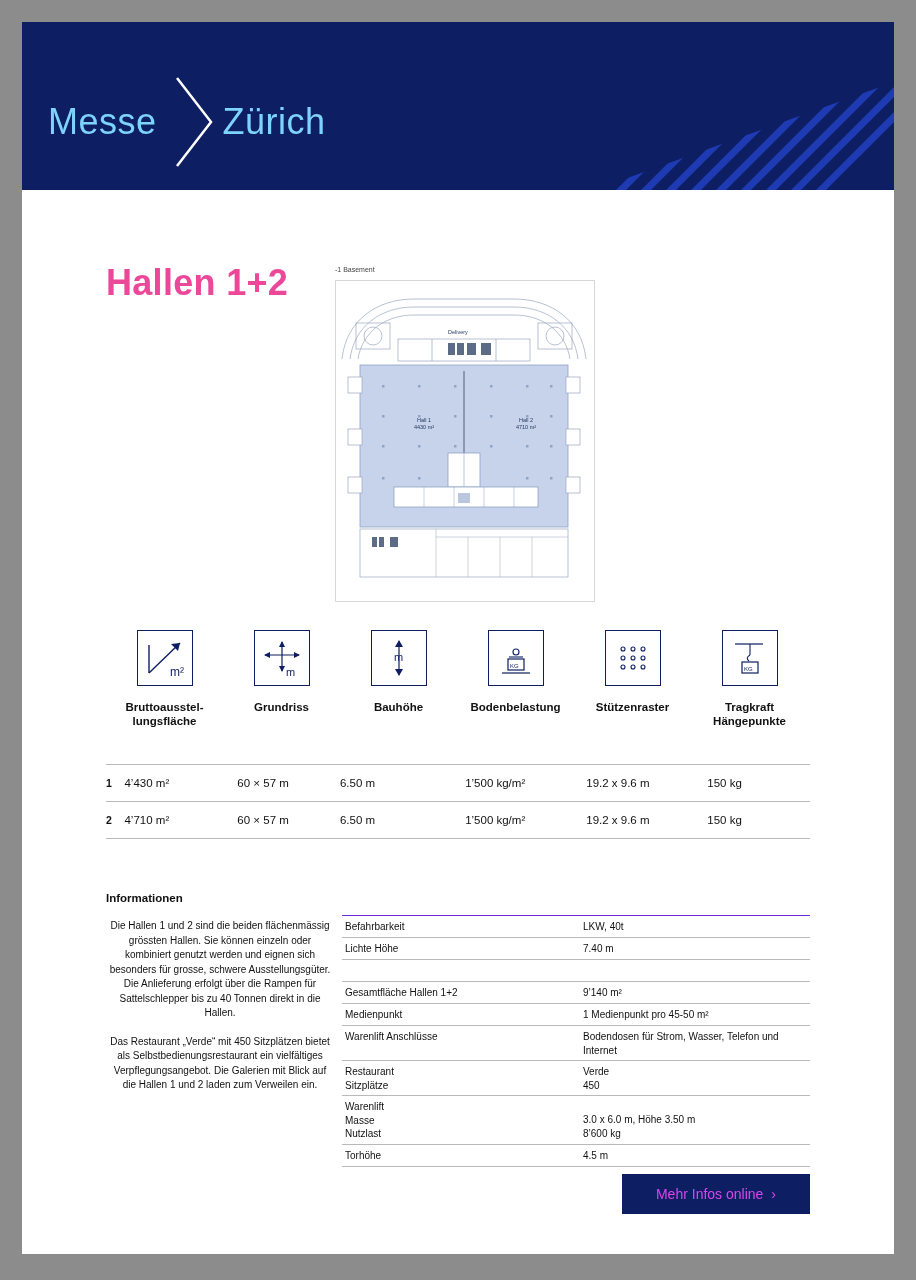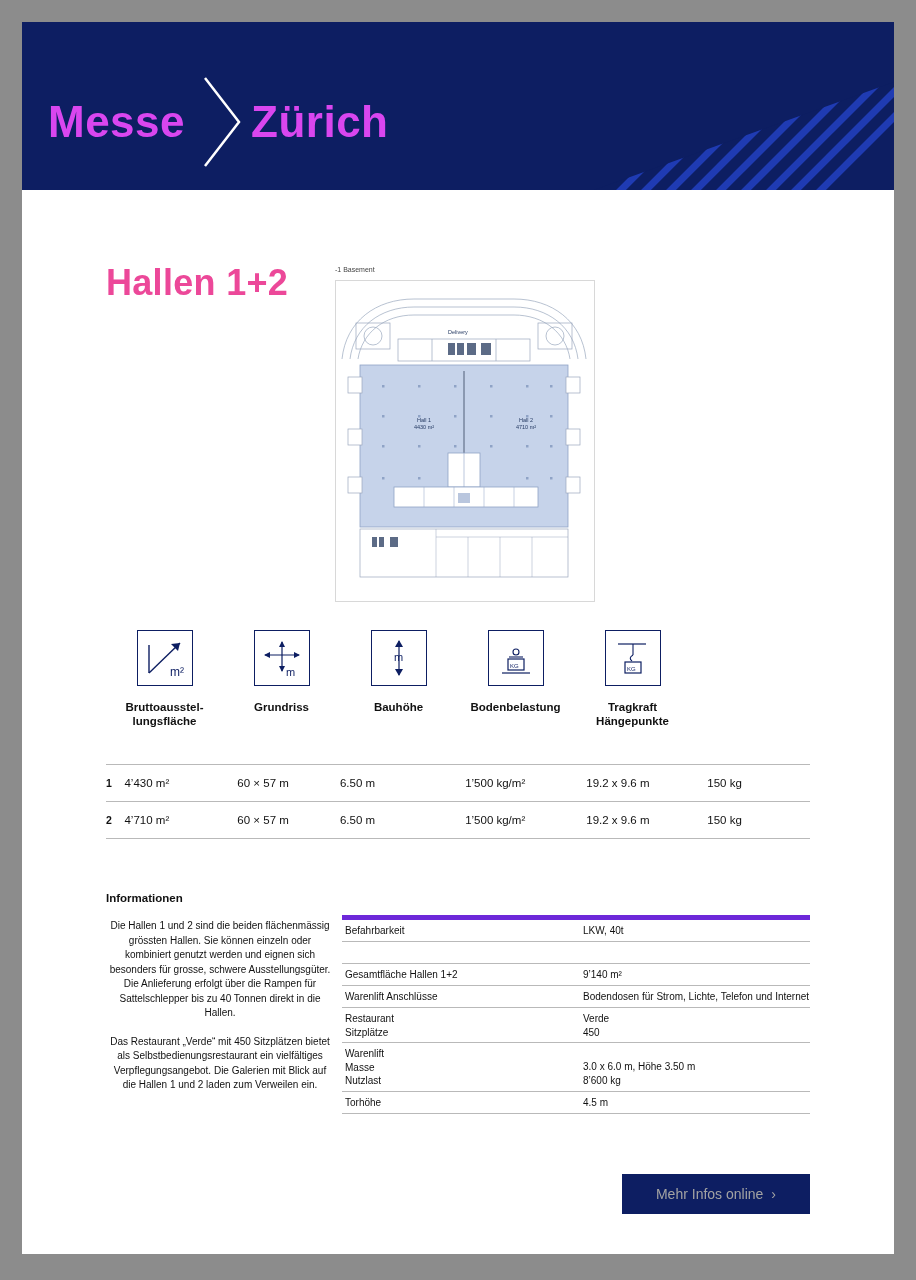--- a/index.html
+++ b/index.html
@@ -39,24 +39,24 @@
     overflow: hidden;
   }
   .logo {
     position: absolute;
     left: 26px;
     top: 52px;
     display: flex;
     align-items: center;
   }
   .logo-text {
-    color: #d946ef;
-    font-size: 44px;
+    color: #7dd3fc;
+    font-size: 36px;
     letter-spacing: 0.5px;
-    font-weight: 700;
+    font-weight: 400;
   }
   .logo-mark {
     width: 46px;
     height: 96px;
     margin: 0 6px 0 14px;
     position: relative;
   }
   
   .title {
     position: absolute;
@@ -173,21 +173,21 @@
     position: absolute;
     left: 320px;
     top: 893px;
     width: 468px;
   }
   .kv-row {
     display: flex;
     border-bottom: 1px solid #b9b9b9;
     min-height: 21px;
   }
-  .kv-row:first-child { border-top: 5px solid #6d28d9; }
+  .kv-row:first-child { border-top: 1px solid #6d28d9; }
   .kv-k {
     width: 232px;
     font-size: 10px;
     color: #111;
     padding: 4px 0 3px 3px;
     line-height: 1.35;
     box-sizing: border-box;
   }
   .kv-v {
     width: 236px;
@@ -200,21 +200,21 @@
   }
   .kv-sub { font-weight: normal; }
   
   .cta {
     position: absolute;
     left: 600px;
     top: 1152px;
     width: 188px;
     height: 40px;
     background: #0d1e62;
-    color: #a3a3a3;
+    color: #d946ef;
     font-size: 14px;
     display: flex;
     align-items: center;
     justify-content: center;
     gap: 8px;
     cursor: pointer;
   }
 </style>
 </head>
 <body>
@@ -405,20 +405,38 @@
           <rect x="19" y="28" width="16" height="11" fill="none" stroke="#0d1e62" stroke-width="1.2"></rect>
           <text x="21" y="36.5" font-size="6" font-family="Liberation Sans" fill="#0d1e62">KG</text>
           <circle cx="27" cy="21" r="3" fill="none" stroke="#0d1e62" stroke-width="1.1"></circle>
           <line x1="20" y1="26" x2="34" y2="26" stroke="#0d1e62" stroke-width="1.1"></line>
           <line x1="13" y1="42" x2="41" y2="42" stroke="#0d1e62" stroke-width="1.2"></line>
         </svg>
       </div>
       <div class="icon-caption">Bodenbelastung</div>
     </div>
 
+    <div class="icon-col">
+      <div class="icon-box">
+        <svg width="54" height="54" viewBox="0 0 54 54">
+          <g fill="none" stroke="#0d1e62" stroke-width="1.1">
+            <circle cx="17" cy="18" r="2"></circle>
+              <circle cx="27" cy="18" r="2"></circle>
+              <circle cx="37" cy="18" r="2"></circle>
+            <circle cx="17" cy="27" r="2"></circle>
+              <circle cx="27" cy="27" r="2"></circle>
+              <circle cx="37" cy="27" r="2"></circle>
+            <circle cx="17" cy="36" r="2"></circle>
+              <circle cx="27" cy="36" r="2"></circle>
+              <circle cx="37" cy="36" r="2"></circle>
+          </g>
+        </svg>
+      </div>
+      <div class="icon-caption">Stützenraster</div>
+    </div>
 
     <div class="icon-col">
       <div class="icon-box">
         <svg width="54" height="54" viewBox="0 0 54 54">
           <line x1="12" y1="13" x2="40" y2="13" stroke="#0d1e62" stroke-width="1.2"></line>
           <line x1="27" y1="13" x2="27" y2="24" stroke="#0d1e62" stroke-width="1.1"></line>
           <path d="M27 24 q -5 3 -1 6" fill="none" stroke="#0d1e62" stroke-width="1.1"></path>
           <rect x="19" y="31" width="16" height="11" fill="none" stroke="#0d1e62" stroke-width="1.2"></rect>
           <text x="21" y="39.5" font-size="6" font-family="Liberation Sans" fill="#0d1e62">KG</text>
         </svg>
@@ -456,28 +474,36 @@
     <p>Die Hallen 1 und 2 sind die beiden flächenmässig grössten Hallen. Sie können einzeln oder kombiniert genutzt werden und eignen sich besonders für grosse, schwere Ausstellungsgüter. Die Anlieferung erfolgt über die Rampen für Sattelschlepper bis zu 40 Tonnen direkt in die Hallen.</p>
     <p>Das Restaurant „Verde“ mit 450 Sitzplätzen bietet als Selbstbedienungsrestaurant ein vielfältiges Verpflegungsangebot. Die Galerien mit Blick auf die Hallen 1 und 2 laden zum Verweilen ein.</p>
   </div>
 
   <div class="kv">
     <div class="kv-row">
       <div class="kv-k">Befahrbarkeit</div>
       <div class="kv-v">LKW, 40t</div>
     </div>
     <div class="kv-row">
+      <div class="kv-k">Lichte Höhe</div>
+      <div class="kv-v">7.40 m</div>
+    </div>
+    <div class="kv-row">
     </div>
     <div class="kv-row">
       <div class="kv-k">Gesamtfläche Hallen 1+2</div>
       <div class="kv-v">9’140 m²</div>
     </div>
     <div class="kv-row">
+      <div class="kv-k">Medienpunkt</div>
+      <div class="kv-v">1 Medienpunkt pro 45-50 m²</div>
+    </div>
+    <div class="kv-row">
       <div class="kv-k">Warenlift Anschlüsse</div>
-      <div class="kv-v">Bodendosen für Strom, Lichte, Telefon und Internet</div>
+      <div class="kv-v">Bodendosen für Strom, Wasser, Telefon und Internet</div>
     </div>
     <div class="kv-row">
       <div class="kv-k">
         <span class="bold">Restaurant</span><br>
         <span class="kv-sub">Sitzplätze</span>
       </div>
       <div class="kv-v">
         <span>Verde</span><br>
         <span>450</span>
       </div>

